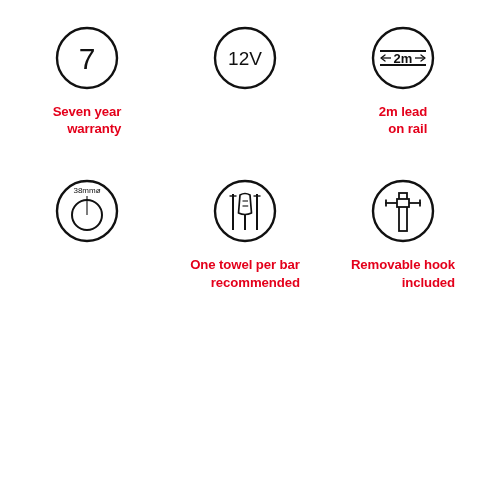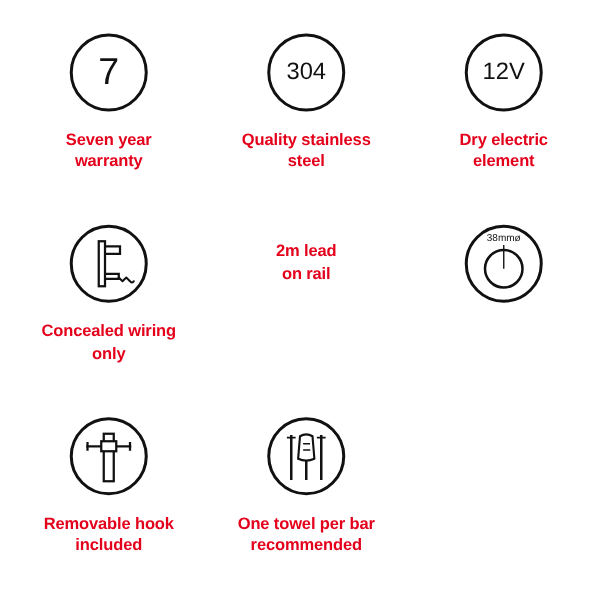--- a/index.html
+++ b/index.html
@@ -36,21 +36,21 @@
     align-items: center;
     justify-content: center;
   }
   .icon-wrap svg { display: block; }
   .caption {
     margin-top: 13px;
     color: #e4001b;
     font-weight: bold;
     font-size: 13.2px;
     line-height: 1.32;
-    text-align: center;
+    text-align: right;
     letter-spacing: -0.1px;
     white-space: pre-line;
     font-family: "Liberation Sans", sans-serif;
   }
   .circle-text {
     font-family: "Liberation Sans", sans-serif;
     fill: #111111;
   }
 </style>
 </head>
@@ -63,92 +63,57 @@
       <svg width="64" height="64" viewBox="0 0 64 64" aria-hidden="true">
         <circle cx="32" cy="32" r="30" fill="none" stroke="#111111" stroke-width="2.4"></circle>
         <text class="circle-text" x="32" y="32" text-anchor="middle" dominant-baseline="central" font-size="30">7</text>
       </svg>
     </div>
     <div class="caption">Seven year
 warranty</div>
   </div>
 
 
-  <div class="feature-cell">
-    <div class="icon-wrap">
-      <svg width="64" height="64" viewBox="0 0 64 64" aria-hidden="true">
-        <circle cx="32" cy="32" r="30" fill="none" stroke="#111111" stroke-width="2.4"></circle>
-        <text class="circle-text" x="32" y="32" text-anchor="middle" dominant-baseline="central" font-size="19">304</text>
-      </svg>
-    </div>
-    <div class="caption">Quality stainless
-steel</div>
-  </div>
 
   <div class="feature-cell">
     <div class="icon-wrap">
       <svg width="64" height="64" viewBox="0 0 64 64" aria-hidden="true">
         <circle cx="32" cy="32" r="30" fill="none" stroke="#111111" stroke-width="2.4"></circle>
         <text class="circle-text" x="32" y="32" text-anchor="middle" dominant-baseline="central" font-size="19">12V</text>
       </svg>
     </div>
-    <div class="caption">Dry electric
-element</div>
   </div>
+
 
   <div class="feature-cell">
     <div class="icon-wrap">
       <svg width="64" height="64" viewBox="0 0 64 64" aria-hidden="true">
         <circle cx="32" cy="32" r="30" fill="none" stroke="#111111" stroke-width="2.4"></circle>
-
-        <rect x="24" y="14" width="5" height="36" fill="none" stroke="#111111" stroke-width="1.8"></rect>
-
-        <path d="M29 18 h12 v6 h-12" fill="none" stroke="#111111" stroke-width="1.8"></path>
-
-        <path d="M29 40 h11 v4 h-11" fill="none" stroke="#111111" stroke-width="1.8"></path>
-
-        <path d="M40 43 l3 3 l3 -3 l3 3 q2 2 3 0" fill="none" stroke="#111111" stroke-width="1.6" stroke-linecap="round" stroke-linejoin="round"></path>
+        <line x1="9" y1="25" x2="55" y2="25" stroke="#111111" stroke-width="1.8"></line>
+        <line x1="9" y1="39" x2="55" y2="39" stroke="#111111" stroke-width="1.8"></line>
+        <line x1="10" y1="32" x2="20" y2="32" stroke="#111111" stroke-width="1.3"></line>
+        <path d="M14 29 l-4 3 l4 3" fill="none" stroke="#111111" stroke-width="1.3" stroke-linecap="round" stroke-linejoin="round"></path>
+        <line x1="44" y1="32" x2="54" y2="32" stroke="#111111" stroke-width="1.3"></line>
+        <path d="M50 29 l4 3 l-4 3" fill="none" stroke="#111111" stroke-width="1.3" stroke-linecap="round" stroke-linejoin="round"></path>
+        <text class="circle-text" x="32" y="32.5" text-anchor="middle" dominant-baseline="central" font-size="13" font-weight="bold">2m</text>
       </svg>
     </div>
-    <div class="caption">Concealed wiring
-only</div>
-  </div>
-
-  <div class="feature-cell">
     <div class="caption">2m lead
 on rail</div>
   </div>
 
   <div class="feature-cell">
     <div class="icon-wrap">
       <svg width="64" height="64" viewBox="0 0 64 64" aria-hidden="true">
         <circle cx="32" cy="32" r="30" fill="none" stroke="#111111" stroke-width="2.4"></circle>
         <circle cx="32" cy="36" r="15" fill="none" stroke="#111111" stroke-width="2"></circle>
         <line x1="32" y1="17" x2="32" y2="36" stroke="#111111" stroke-width="1.1"></line>
         <text class="circle-text" x="32" y="14" text-anchor="middle" font-size="8">38mmø</text>
       </svg>
     </div>
-  </div>
-
-  <div class="feature-cell">
-    <div class="icon-wrap">
-      <svg width="64" height="64" viewBox="0 0 64 64" aria-hidden="true">
-        <circle cx="32" cy="32" r="30" fill="none" stroke="#111111" stroke-width="2.4"></circle>
-
-        <rect x="28" y="14" width="8" height="38" fill="none" stroke="#111111" stroke-width="1.8"></rect>
-
-        <rect x="26" y="20" width="12" height="8" fill="#ffffff" stroke="#111111" stroke-width="1.8"></rect>
-        <line x1="14" y1="24" x2="26" y2="24" stroke="#111111" stroke-width="1.8"></line>
-        <line x1="38" y1="24" x2="50" y2="24" stroke="#111111" stroke-width="1.8"></line>
-        <line x1="15" y1="20.5" x2="15" y2="27.5" stroke="#111111" stroke-width="1.8"></line>
-        <line x1="49" y1="20.5" x2="49" y2="27.5" stroke="#111111" stroke-width="1.8"></line>
-      </svg>
-    </div>
-    <div class="caption">Removable hook
-included</div>
   </div>
 
   <div class="feature-cell">
     <div class="icon-wrap">
       <svg width="64" height="64" viewBox="0 0 64 64" aria-hidden="true">
         <circle cx="32" cy="32" r="30" fill="none" stroke="#111111" stroke-width="2.4"></circle>
 
         <line x1="20" y1="15" x2="20" y2="51" stroke="#111111" stroke-width="2"></line>
         <line x1="16.5" y1="17" x2="23.5" y2="17" stroke="#111111" stroke-width="1.4"></line>
 
@@ -160,13 +125,31 @@
 
         <path d="M27 16 q5 -3 10 0 l1.5 18 q-6.5 3 -13 0 z" fill="#ffffff" stroke="#111111" stroke-width="1.7" stroke-linejoin="round"></path>
         <line x1="29.5" y1="22" x2="35" y2="22" stroke="#111111" stroke-width="1.1"></line>
         <line x1="29.5" y1="27" x2="35.2" y2="27" stroke="#111111" stroke-width="1.1"></line>
       </svg>
     </div>
     <div class="caption">One towel per bar
 recommended</div>
   </div>
 
+  <div class="feature-cell">
+    <div class="icon-wrap">
+      <svg width="64" height="64" viewBox="0 0 64 64" aria-hidden="true">
+        <circle cx="32" cy="32" r="30" fill="none" stroke="#111111" stroke-width="2.4"></circle>
+
+        <rect x="28" y="14" width="8" height="38" fill="none" stroke="#111111" stroke-width="1.8"></rect>
+
+        <rect x="26" y="20" width="12" height="8" fill="#ffffff" stroke="#111111" stroke-width="1.8"></rect>
+        <line x1="14" y1="24" x2="26" y2="24" stroke="#111111" stroke-width="1.8"></line>
+        <line x1="38" y1="24" x2="50" y2="24" stroke="#111111" stroke-width="1.8"></line>
+        <line x1="15" y1="20.5" x2="15" y2="27.5" stroke="#111111" stroke-width="1.8"></line>
+        <line x1="49" y1="20.5" x2="49" y2="27.5" stroke="#111111" stroke-width="1.8"></line>
+      </svg>
+    </div>
+    <div class="caption">Removable hook
+included</div>
+  </div>
+
 </div>
 
 </body></html>

